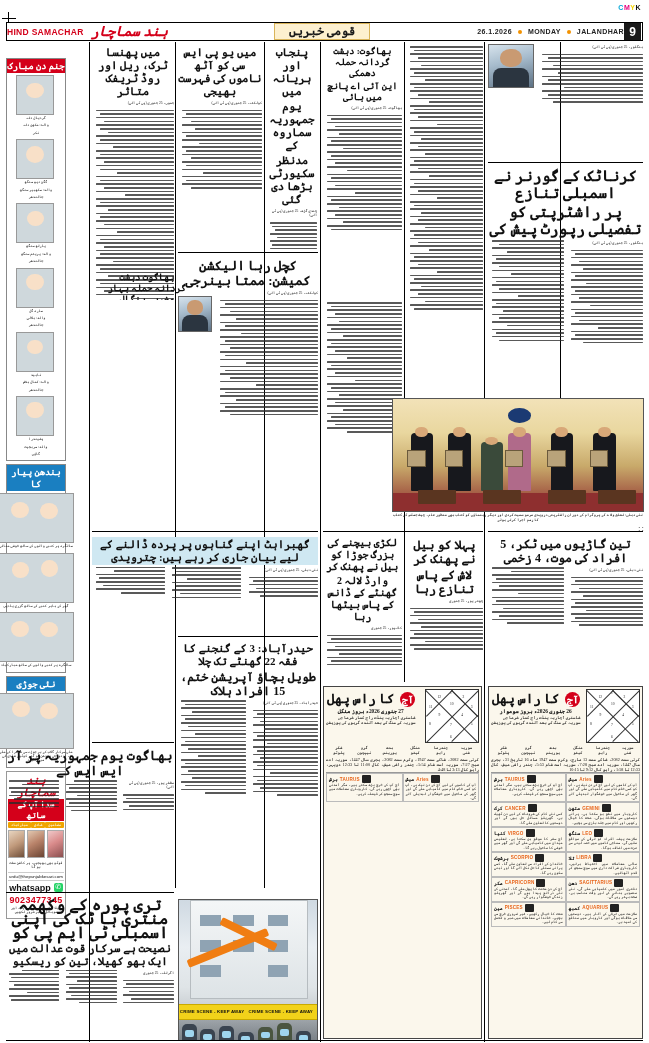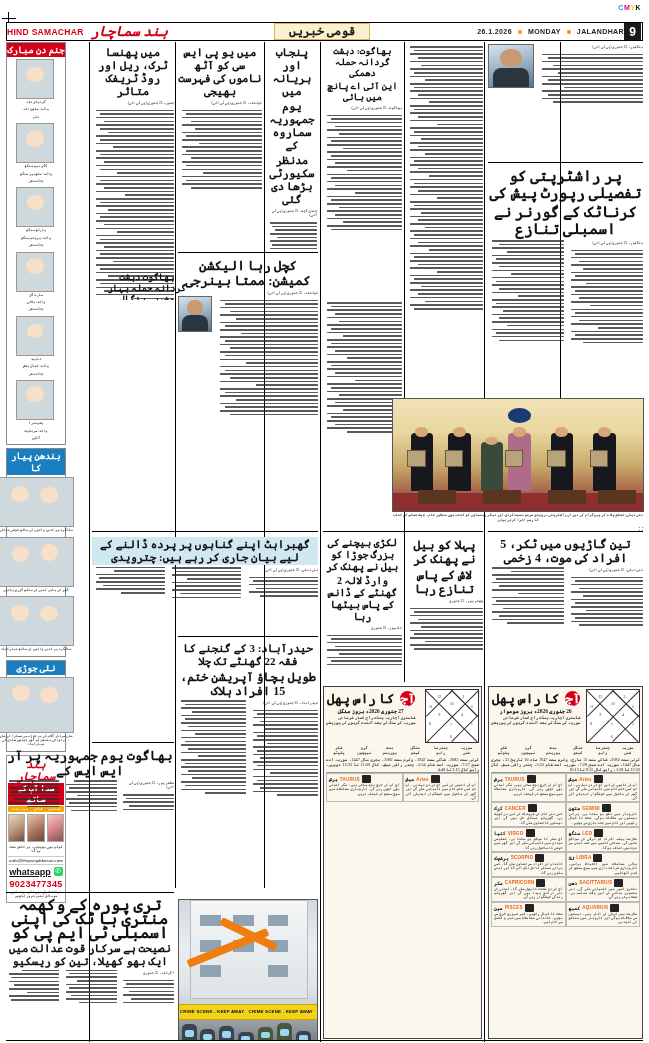--- a/index.html
+++ b/index.html
@@ -42,21 +42,21 @@
   .colsplit2{column-count:2;column-gap:4px;column-rule:0;}
   .colsplit3{column-count:3;column-gap:4px;}
 
   
   .urdu-lines{display:block;}
   .ln{height:1.6px;background:#2a2a2a;margin:2.1px 0;opacity:.78;border-radius:.5px;}
   .ln.w95{width:95%}.ln.w90{width:90%}.ln.w85{width:85%}.ln.w80{width:80%}
   .ln.w75{width:75%}.ln.w70{width:70%}.ln.w60{width:60%}.ln.w50{width:50%}
 
   
-  .sidebar{position:absolute;left:6px;top:42px;width:60px;}
+  .sidebar{position:absolute;left:6px;top:58px;width:60px;}
   .sbsec{border:1px solid #888;margin-bottom:3px;background:#fff;}
   .sbtitle{font-size:9px;font-weight:bold;color:#fff;text-align:center;line-height:12px;padding:1px 0;}
   .sbtitle.red{background:#d4001a;}
   .sbtitle.blue{background:#1a7fc1;}
   .photogrid{display:flex;flex-wrap:wrap;padding:2px 1px;gap:2px;justify-content:center;}
   .ph{width:36px;}
   .ph .img{width:36px;height:38px;border:1px solid #999;background:#cfd8dc;overflow:hidden;position:relative;}
   .ph.wide{width:76px;}
   .ph.wide .img{width:76px;height:48px;}
   .cap{font-size:3.6px;line-height:4.4px;text-align:center;padding:1px 0 2px;color:#222;}
@@ -115,21 +115,21 @@
 
   
   .portrait{background:linear-gradient(165deg,#d7e3ec 0%,#a7bccd 40%,#5d7184 100%);position:relative;border:1px solid #666;}
   .pt-head{position:absolute;left:26%;top:10%;width:48%;height:42%;border-radius:48%;background:#c99a72;}
   .pt-body{position:absolute;left:10%;bottom:0;width:80%;height:46%;background:#2b3540;border-radius:8px 8px 0 0;}
 
   
   .horo{border:1px solid #444;background:#fbf7ec;padding:2px;box-sizing:border-box;}
   .horo-top{display:flex;align-items:flex-start;justify-content:space-between;}
   .horo-title{font-size:13px;font-weight:bold;color:#111;line-height:14px;text-align:right;}
-  .horo-aaj{display:inline-block;background:#d4001a;color:#fff;font-size:13px;font-weight:bold;border-radius:50%;width:15px;height:15px;line-height:15px;text-align:center;margin-left:2px;}
+  .horo-aaj{display:inline-block;background:#d4001a;color:#fff;font-size:10px;font-weight:bold;border-radius:50%;width:15px;height:15px;line-height:15px;text-align:center;margin-left:2px;}
   .horo-date{font-size:5.4px;text-align:center;font-weight:bold;margin:1px 0;}
   .kundli{width:52px;height:52px;border:1px solid #333;position:relative;background:#fff;}
   .kundli:before,.kundli:after{content:"";position:absolute;background:#333;}
   .kundli:before{left:0;top:0;width:141%;height:1px;transform-origin:0 0;transform:rotate(45deg);}
   .kundli:after{right:0;top:0;width:141%;height:1px;transform-origin:100% 0;transform:rotate(-45deg);}
   .kundli i{position:absolute;background:#333;}
   .kundli i.d1{left:0;top:50%;width:71%;height:1px;transform-origin:0 0;transform:rotate(-45deg);}
   .kundli i.d2{left:50%;top:0;width:71%;height:1px;transform-origin:0 0;transform:rotate(45deg);}
   .kundli i.d3{right:0;top:50%;width:71%;height:1px;transform-origin:100% 0;transform:rotate(45deg);}
   .kundli i.d4{left:50%;bottom:0;width:71%;height:1px;transform-origin:0 100%;transform:rotate(-45deg);}
@@ -879,22 +879,22 @@
       </div>
       <div class="portrait" style="width:44px;height:42px">
         <span class="pt-head"></span>
           <span class="pt-body"></span>
       </div>
     </div>
   </div>
 
   <div class="hrule" style="left:488px;top:162px;width:155px"></div>
   <div class="col" style="left:488px;top:166px;width:155px;height:222px">
+    <div class="hd lg">کرناٹک کے گورنر نے اسمبلی تنازع</div>
     <div class="hd lg">پر راشٹرپتی کو تفصیلی رپورٹ پیش کی</div>
-    <div class="hd lg">کرناٹک کے گورنر نے اسمبلی تنازع</div>
     <div class="body colsplit2" style="margin-top:2px">
       <div class="cap" style="text-align:right">بنگلور، 25 جنوری (پی ٹی آئی)</div>
       <div class="urdu-lines">
         <div class="ln w95"></div>
           <div class="ln w90"></div>
           <div class="ln w95"></div>
           <div class="ln w85"></div>
         <div class="ln w95"></div>
           <div class="ln w80"></div>
           <div class="ln w95"></div>

